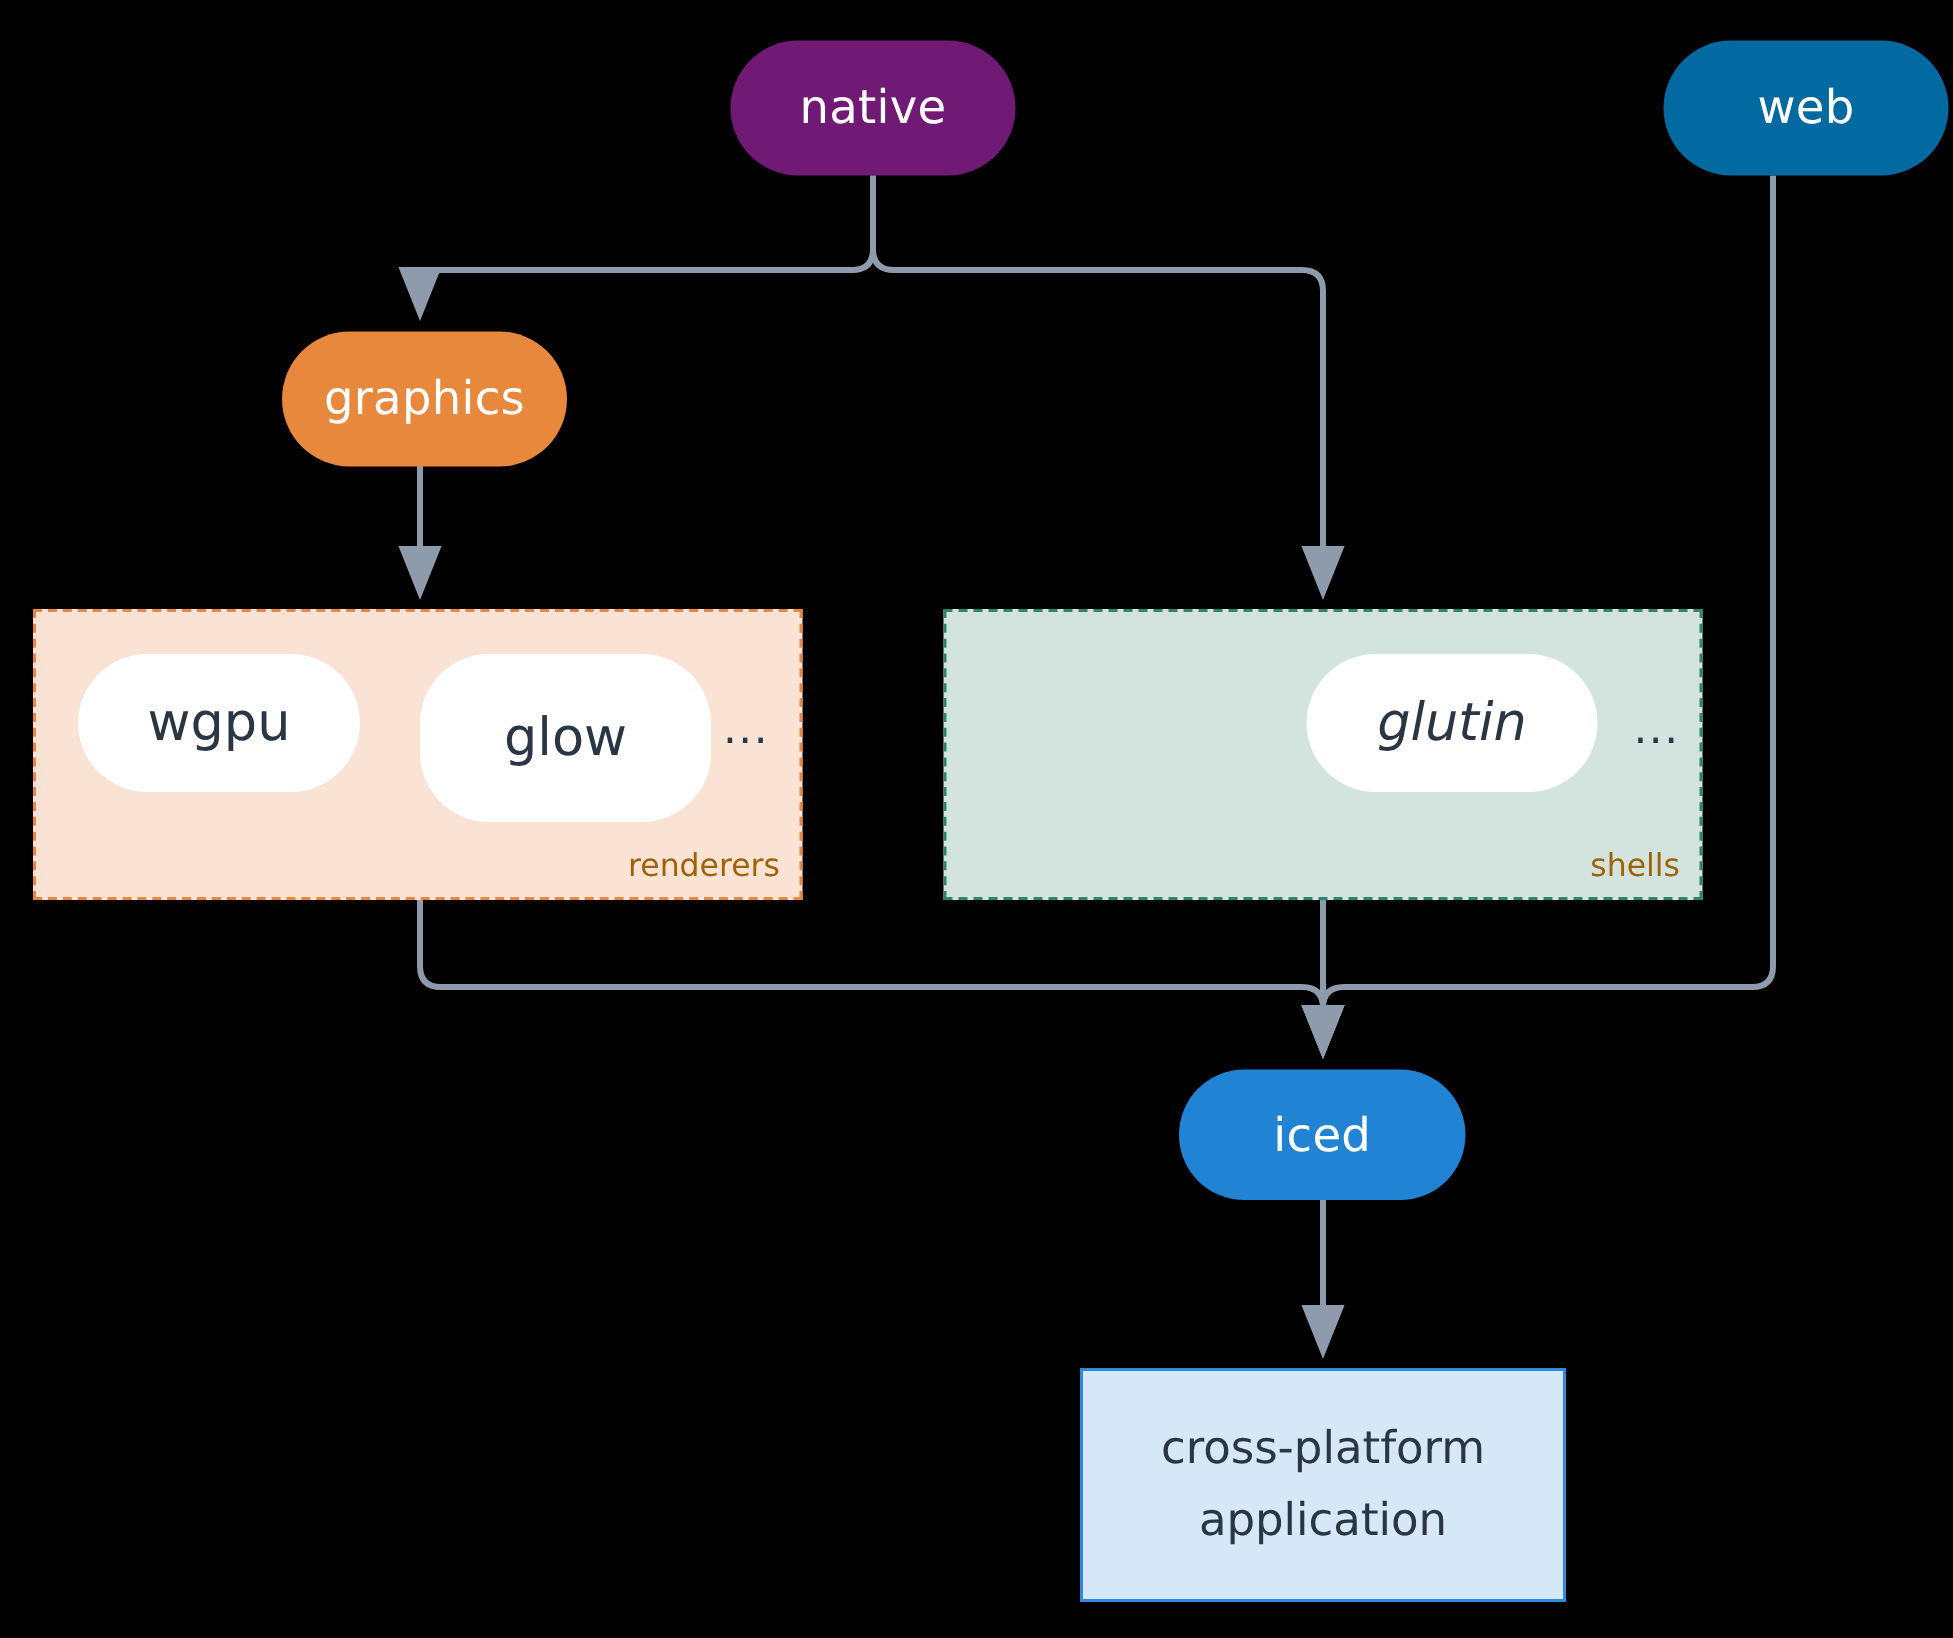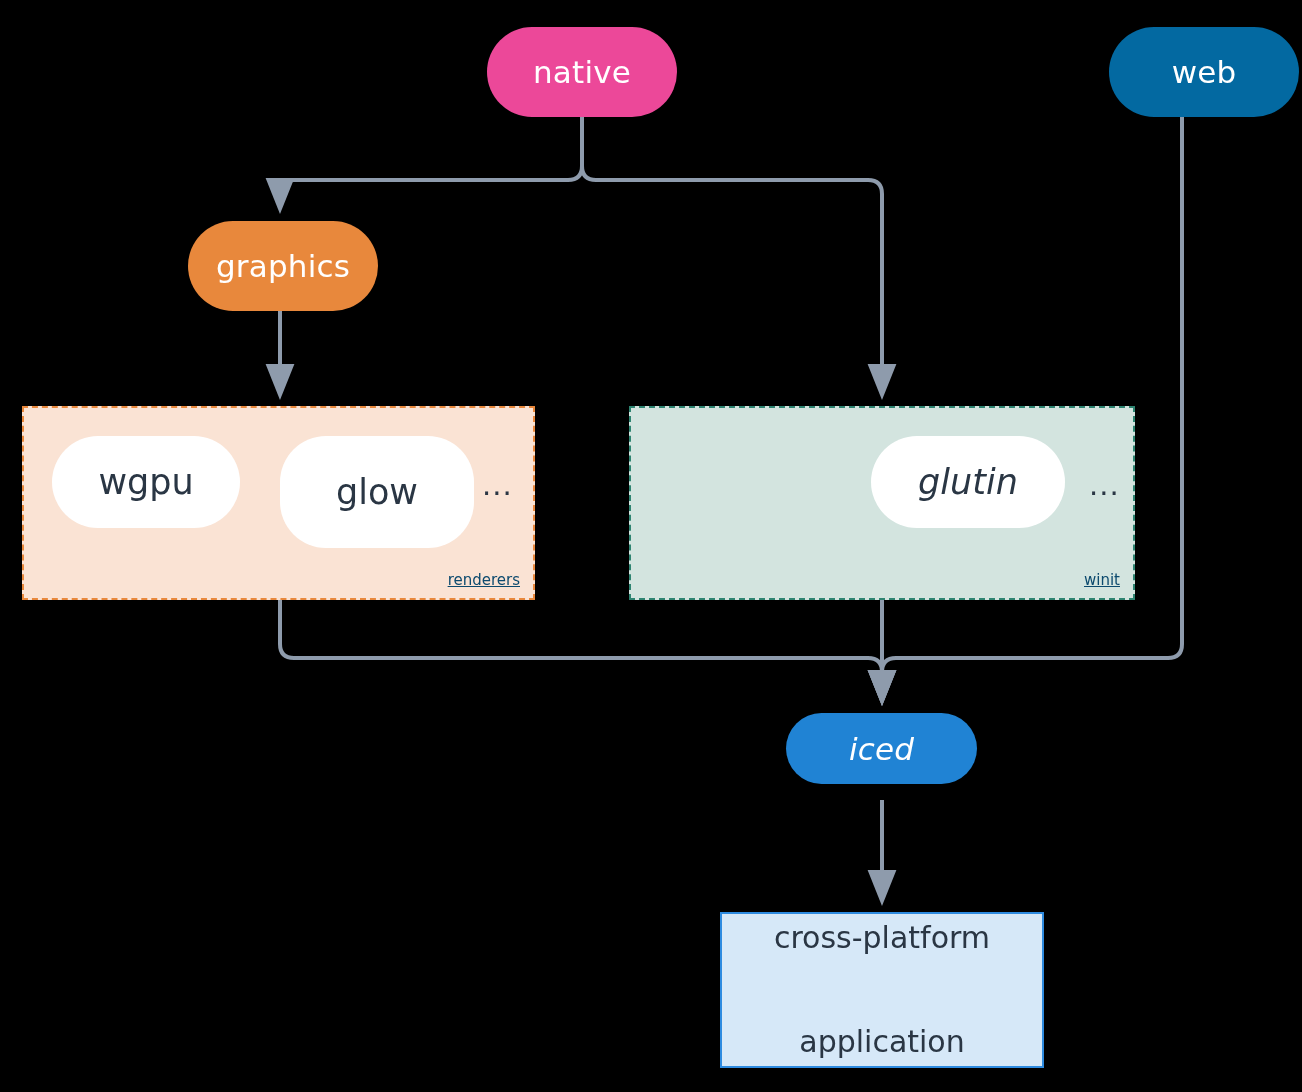--- a/index.html
+++ b/index.html
@@ -35,36 +35,35 @@
 
   
   .stadium {
     border-radius: 46px;
     color: #ffffff;
     font-size: 31px;
     letter-spacing: 0.2px;
   }
   #node-native {
     left: 487px; top: 27px; width: 190px; height: 90px;
-    background: #ec4899;
+    background: #701a75;
   }
   #node-web {
     left: 1109px; top: 27px; width: 190px; height: 90px;
     background: #0369a1;
   }
   #node-graphics {
     left: 188px; top: 221px; width: 190px; height: 90px;
     background: #E8883C;
     border-radius: 46px;
   }
   #node-iced {
-    left: 786px; top: 713px; width: 191px; height: 71px;
+    left: 786px; top: 713px; width: 191px; height: 87px;
     background: #2083D4;
     border-radius: 44px;
-    font-style: italic;
   }
 
   
   .subgraph {
     position: absolute;
     box-sizing: border-box;
   }
   #group-renderers {
     left: 22px; top: 406px; width: 513px; height: 194px;
     background: #FAE3D4;
@@ -72,23 +71,22 @@
   }
   #group-shells {
     left: 629px; top: 406px; width: 506px; height: 194px;
     background: #D3E4DF;
     border: 2px dashed #2E8471;
   }
   .group-label {
     position: absolute;
     right: 13px;
     bottom: 9px;
-    font-size: 15px;
-    color: #0c4a6e;
-    text-decoration: underline;
+    font-size: 21px;
+    color: #a16207;
   }
 
   
   .pill {
     position: absolute;
     display: flex;
     align-items: center;
     justify-content: center;
     background: #ffffff;
     border-radius: 46px;
@@ -113,21 +111,20 @@
   
   #node-application {
     left: 720px; top: 912px; width: 324px; height: 156px;
     background: #D6E8F8;
     border: 2px solid #2E8BE0;
     border-radius: 0;
     color: #2A3644;
     font-size: 30px;
     line-height: 1.6;
     flex-direction: column;
-    justify-content: space-between;
   }
   #node-application .line { display: block; }
 </style>
 </head>
 <body>
 
 <div id="canvas">
 
   <svg id="edges" viewBox="0 0 1302 1092" width="1302" height="1092">
     <defs>
@@ -172,21 +169,21 @@
     </div>
     <span class="ellipsis" id="ellipsis-renderers">...</span>
     <span class="group-label">renderers</span>
   </div>
 
   <div class="subgraph" id="group-shells">
     <div class="pill" id="pill-glutin">
       <span>glutin</span>
     </div>
     <span class="ellipsis" id="ellipsis-shells">...</span>
-    <span class="group-label">winit</span>
+    <span class="group-label">shells</span>
   </div>
 
   <div class="node stadium" id="node-iced">
     <span>iced</span>
   </div>
 
   <div class="node" id="node-application">
     <span class="line">cross-platform</span>
     <span class="line">application</span>
   </div>

